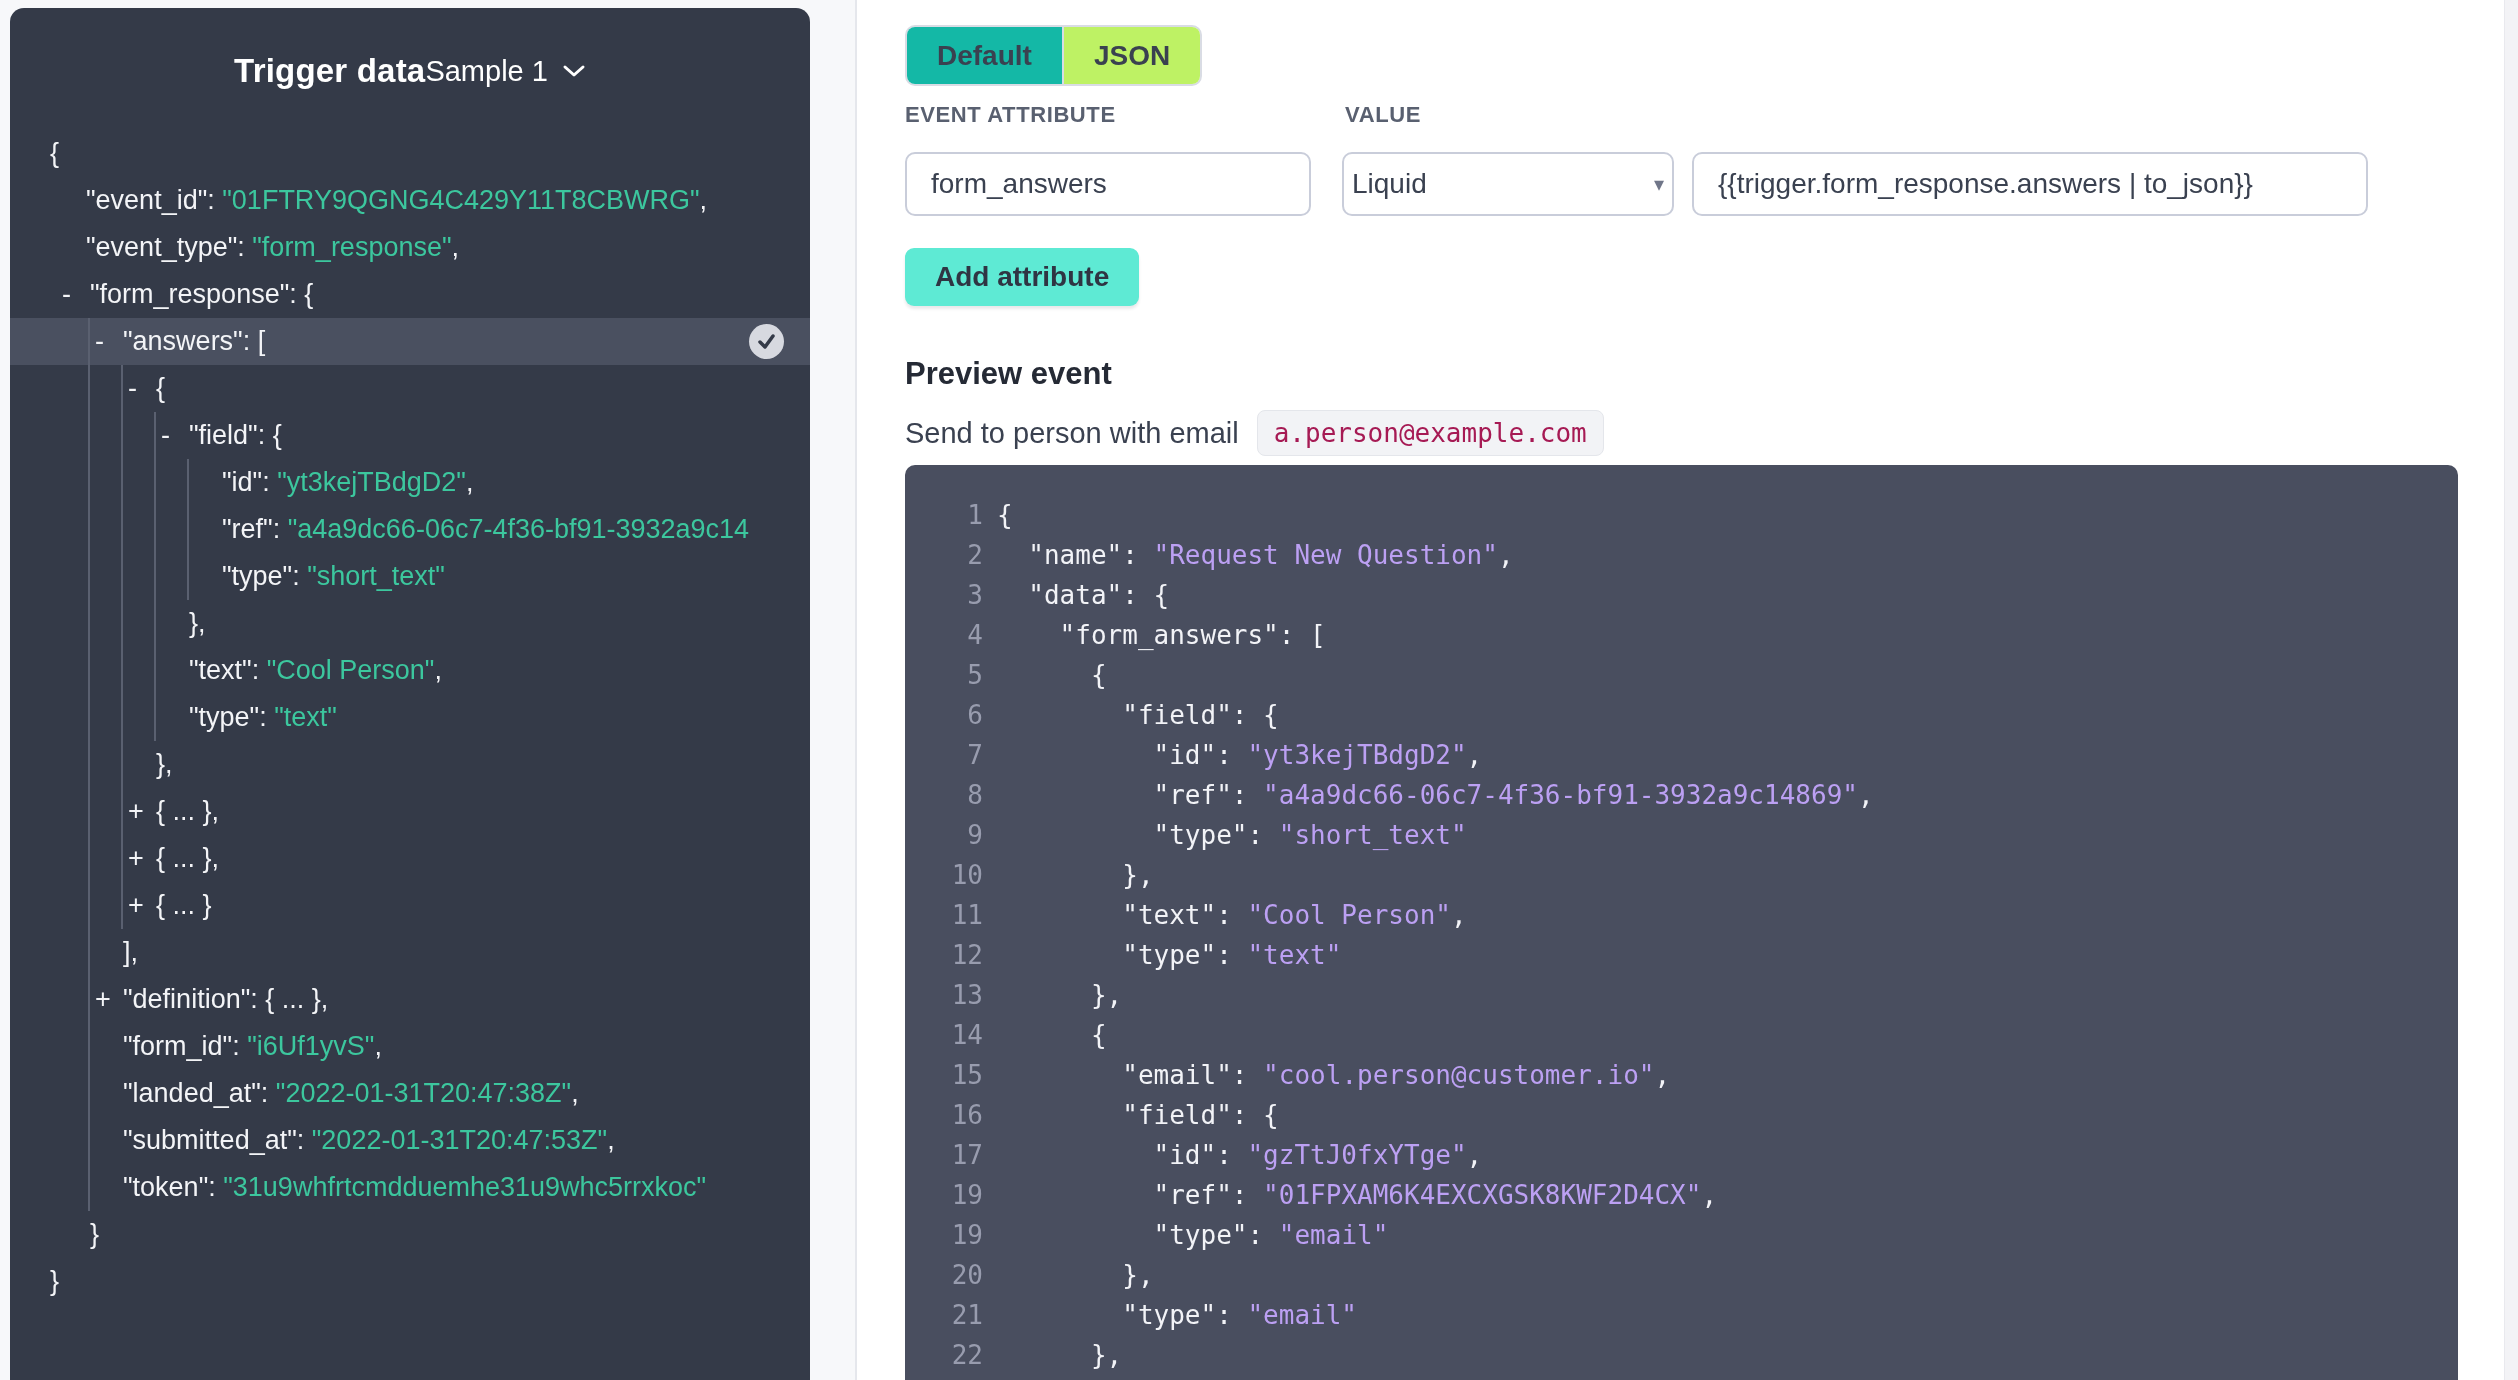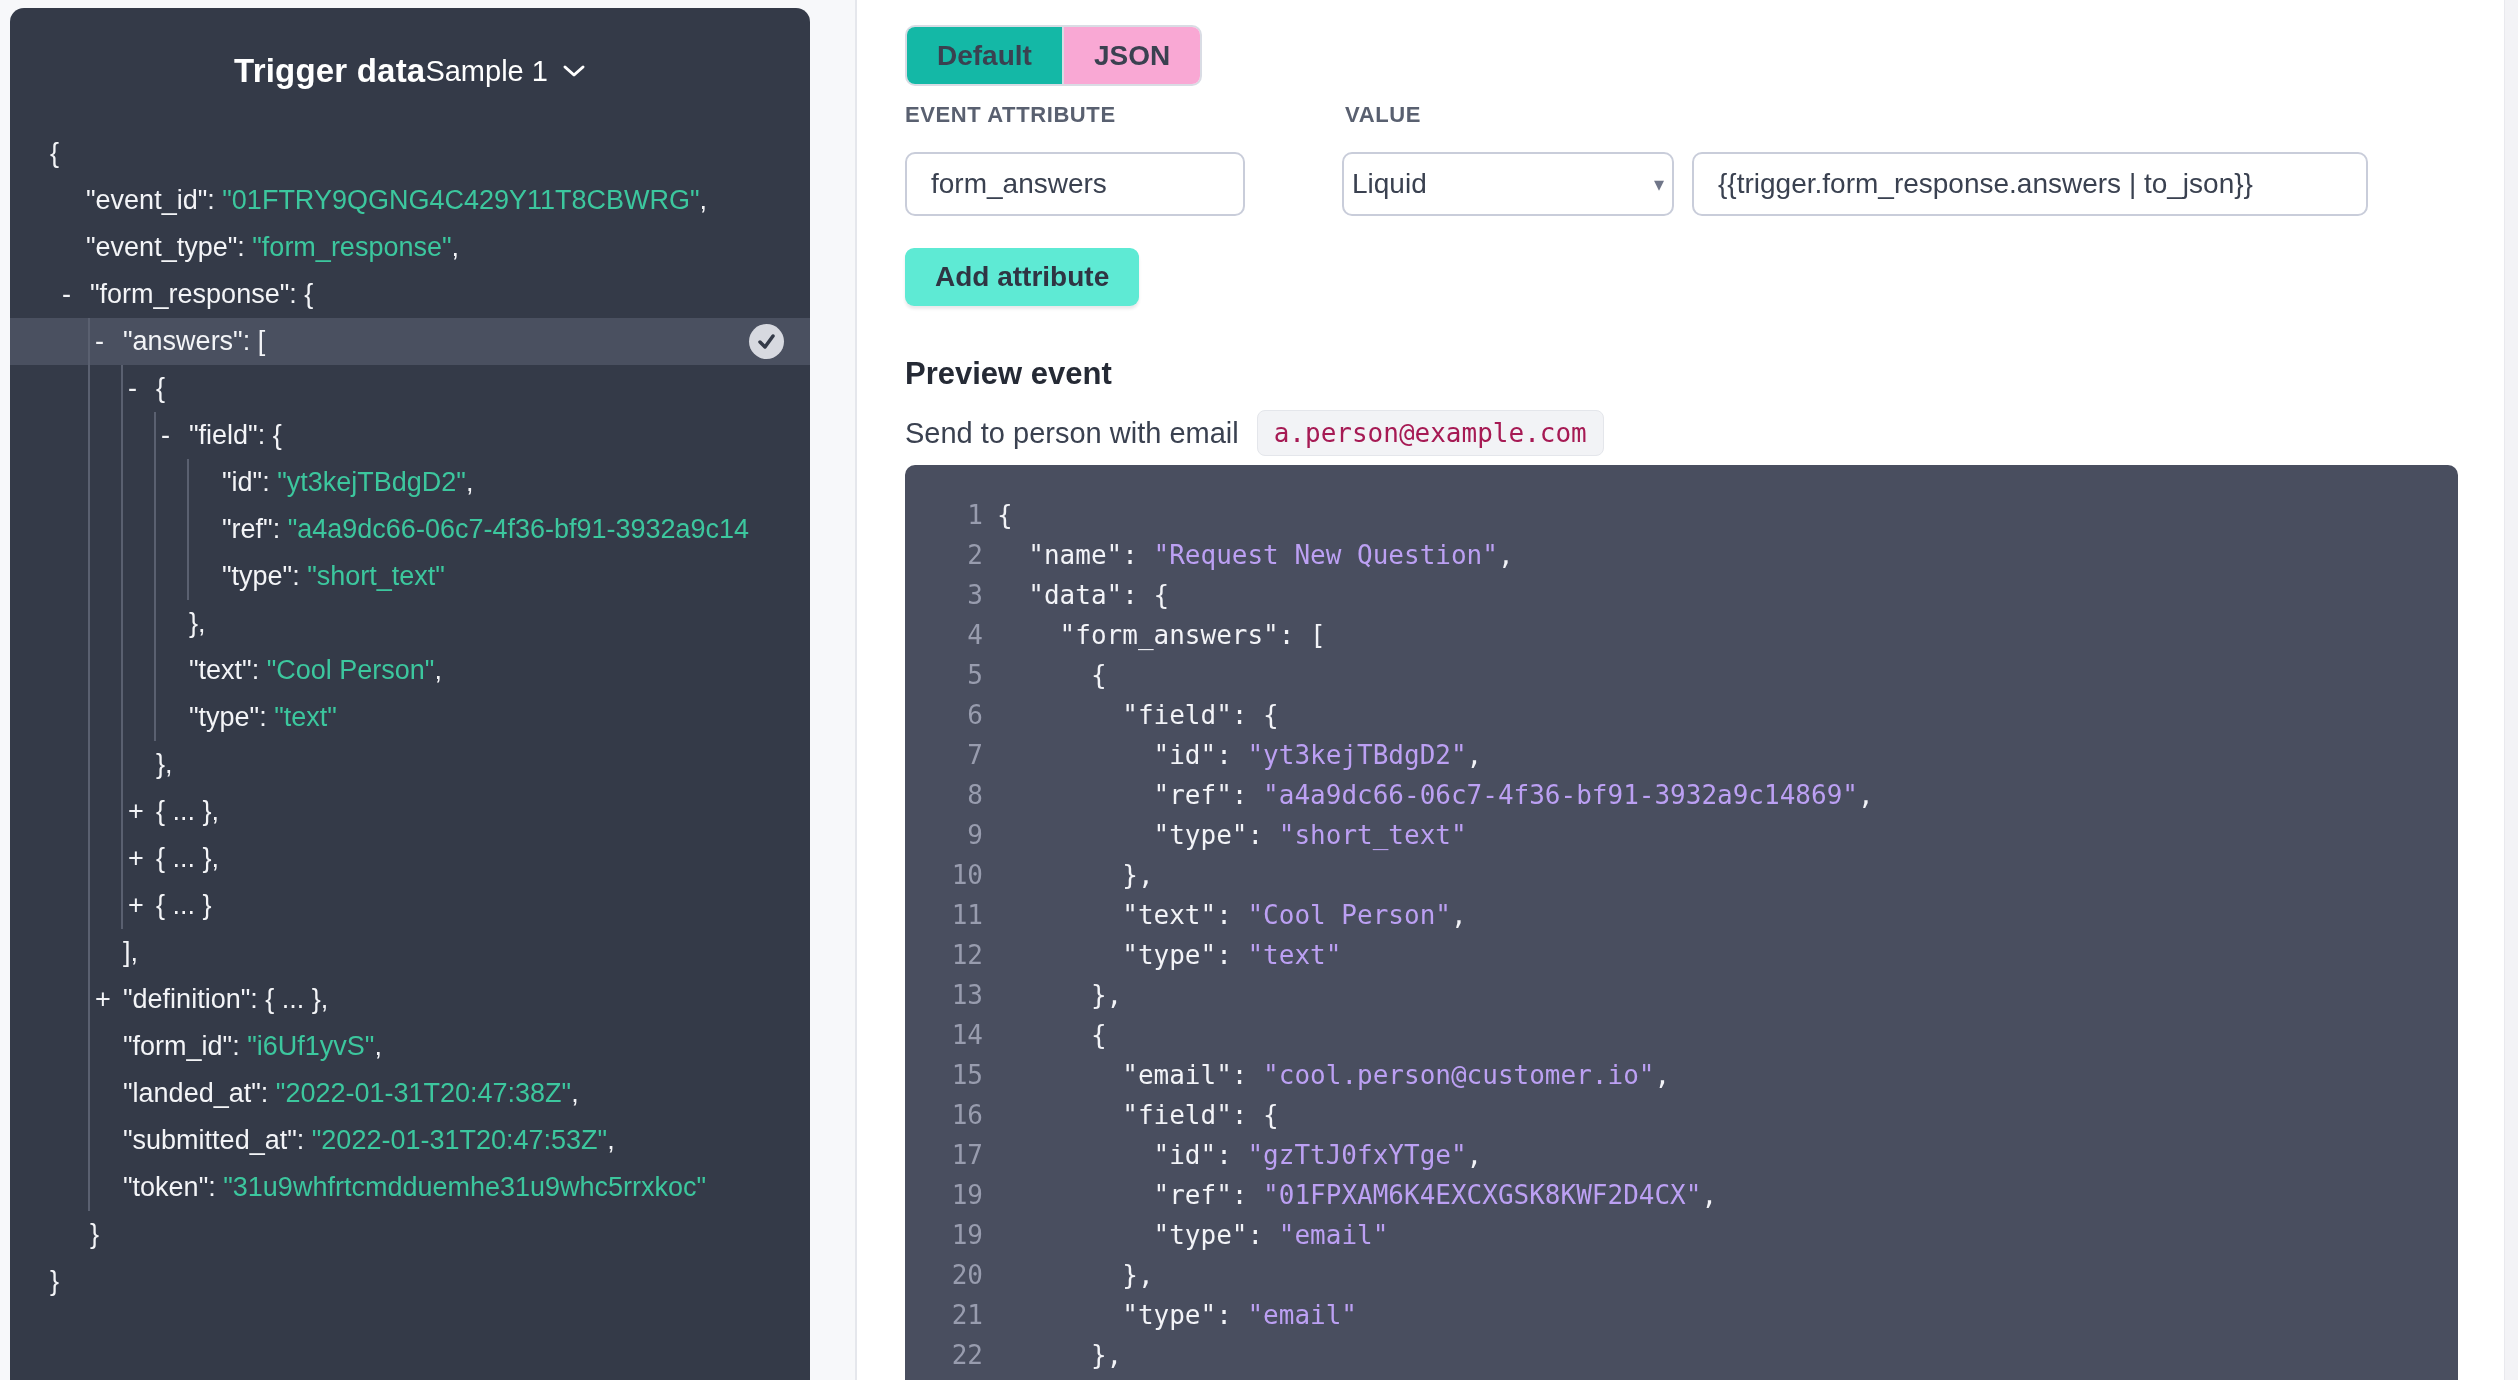--- a/index.html
+++ b/index.html
@@ -45,39 +45,39 @@
 
   
   .right-pane { position:absolute; left:857px; top:0; width:1647px; height:1380px; background:#FFFFFF; }
 
   .seg-control {
     position:absolute; left:48px; top:25px; display:flex;
     border:2px solid #D9DCE4; border-radius:10px; overflow:hidden; background:#FFFFFF;
   }
   .seg {
     height:57px; line-height:57px; padding:0 30px;
-    font-size:28px; font-weight:600; color:#3A4150; cursor:pointer; background:#f9a8d4;
+    font-size:28px; font-weight:600; color:#3A4150; cursor:pointer; background:#bef264;
   }
   .seg.active { background:#14b8a6; }
   .seg + .seg { border-left:2px solid #D9DCE4; }
 
   .field-label {
     position:absolute; top:102px; font-size:22px; font-weight:700;
     color:#596070; letter-spacing:.6px;
   }
   .lbl-attr { left:48px; }
   .lbl-value { left:488px; }
 
   .txt-input {
     position:absolute; top:152px; height:64px;
     border:2px solid #C9CDDA; border-radius:10px; background:#FFFFFF;
     font-family:"Liberation Sans", sans-serif; font-size:28px; color:#3A4150;
     padding:0 24px; outline:none;
   }
-  .inp-attr  { left:48px;  width:340px; }
+  .inp-attr  { left:48px;  width:406px; }
   .inp-value { left:835px; width:676px; }
 
   .select-box {
     position:absolute; left:485px; top:152px; width:332px; height:64px;
     border:2px solid #C9CDDA; border-radius:10px; background:#FFFFFF;
     display:flex; align-items:center; justify-content:space-between;
     padding:0 8px; font-size:28px; color:#3A4150; cursor:pointer;
   }
   .select-caret { font-size:20px; color:#707689; }
 

